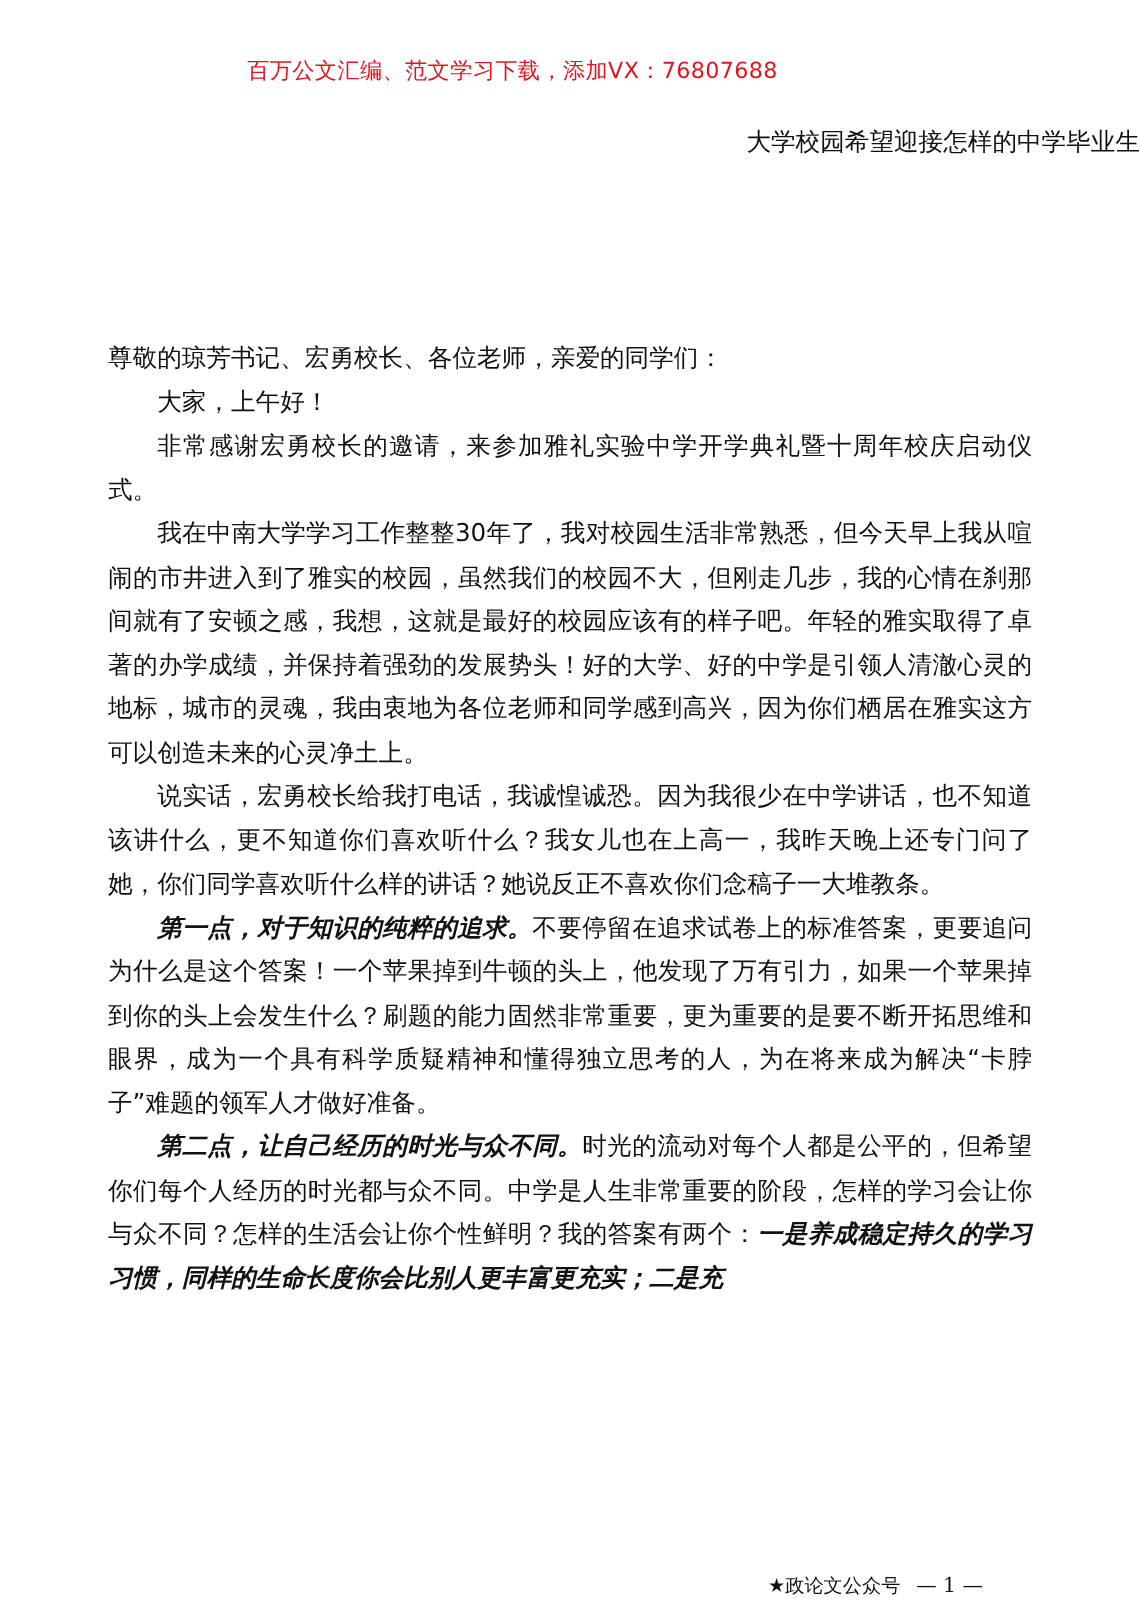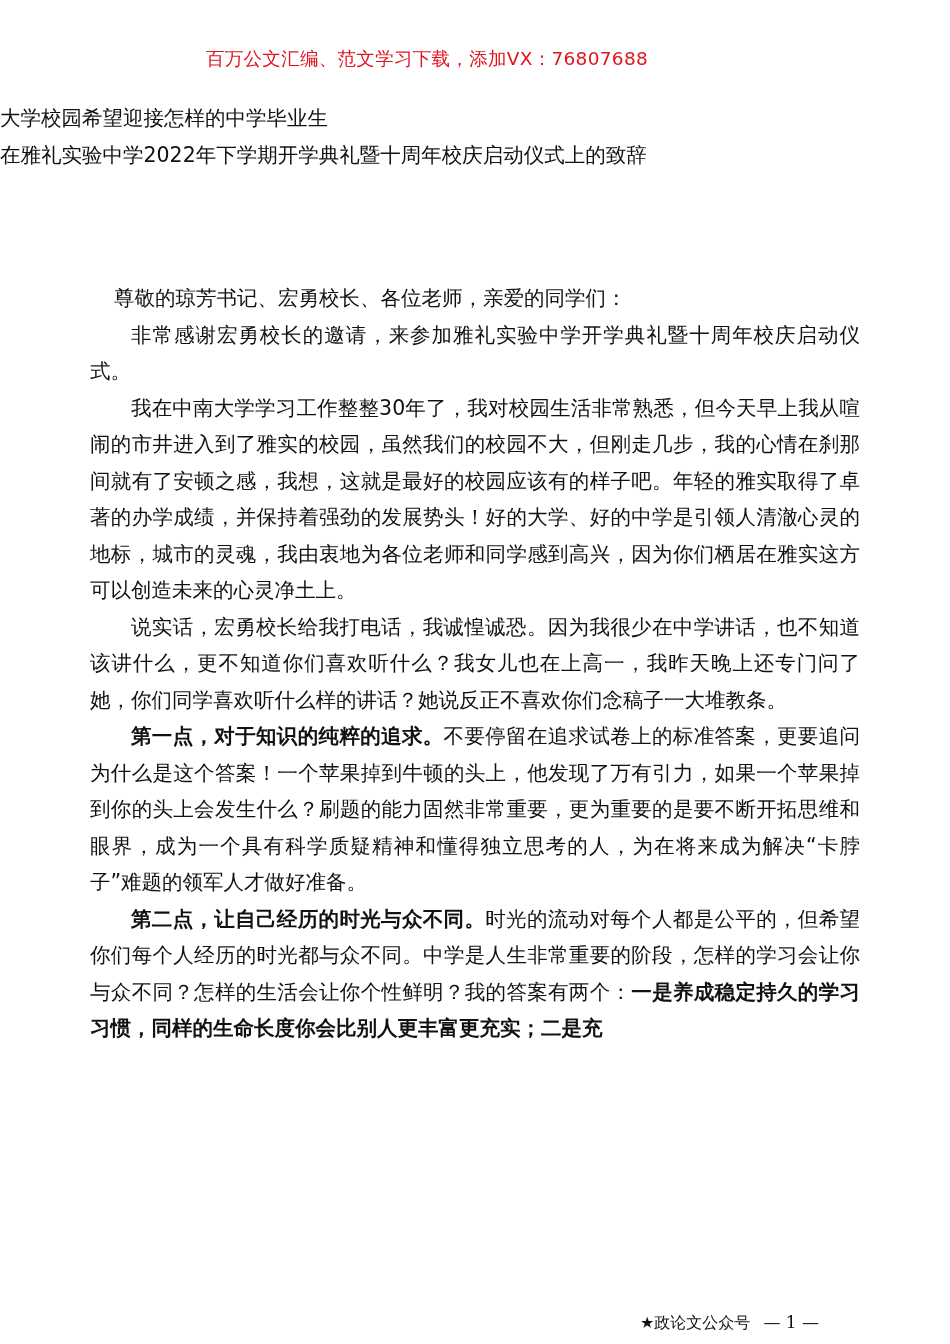--- a/index.html
+++ b/index.html
@@ -1,38 +1,38 @@
 <!DOCTYPE html>
 <html><head>
   <meta charset="utf-8">
   <style>
     html, body { margin: 0; padding: 0; background: #ffffff; }
     body { width: 950px; height: 1344px; position: relative; overflow: hidden; font-family: "DejaVu Sans", "Liberation Sans", sans-serif; color: #111; }
     .banner { position: absolute; top: 46px; left: 0; width: 854px; text-align: center; color: #e0141e; font-size: 18.5px; letter-spacing: 0.3px; }
-    .title-block { position: absolute; top: 100px; left: 0; width: 950px; text-align: left; font-size: 20.5px; line-height: 36.5px; }
+    .title-block { position: absolute; top: 100px; left: 0; width: 950px; text-align: right; font-size: 20.5px; line-height: 36.5px; }
     .title-block div { white-space: nowrap; }
     .body { position: absolute; top: 280px; left: 90px; width: 770px; font-size: 20.5px; line-height: 36.5px; text-align: justify; text-justify: inter-character; }
     .body p { margin: 0; }
     .body p.indent { text-indent: 2em; }
-    .body b { font-weight: bold; }
+    .body b { font-weight: bold; font-style: italic; }
     .footer { position: absolute; top: 1312px; left: 628px; font-size: 16px; color: #111; white-space: nowrap; margin-left: 12px; }
     .footer .page { font-family: "DejaVu Serif", "Liberation Serif", serif; margin-left: 8px; font-size: 17px; }
   </style>
 </head>
 <body>
 
 <div class="banner">百万公文汇编、范文学习下载，添加VX：76807688</div>
 
 <div class="title-block">
   <div>大学校园希望迎接怎样的中学毕业生</div>
-  <div>在雅礼实验中学2022年下学期开学典礼暨十周年校庆启动仪式上的致辞</div>
 </div>
 
 <div class="body">
-  <p style="margin-bottom:0;margin-left:24px;">尊敬的琼芳书记、宏勇校长、各位老师，亲爱的同学们：</p>
+  <p style="margin-bottom:0;">尊敬的琼芳书记、宏勇校长、各位老师，亲爱的同学们：</p>
+  <p class="indent">大家，上午好！</p>
   <p class="indent">非常感谢宏勇校长的邀请，来参加雅礼实验中学开学典礼暨十周年校庆启动仪式。</p>
   <p class="indent">我在中南大学学习工作整整30年了，我对校园生活非常熟悉，但今天早上我从喧闹的市井进入到了雅实的校园，虽然我们的校园不大，但刚走几步，我的心情在刹那间就有了安顿之感，我想，这就是最好的校园应该有的样子吧。年轻的雅实取得了卓著的办学成绩，并保持着强劲的发展势头！好的大学、好的中学是引领人清澈心灵的地标，城市的灵魂，我由衷地为各位老师和同学感到高兴，因为你们栖居在雅实这方可以创造未来的心灵净土上。</p>
   <p class="indent">说实话，宏勇校长给我打电话，我诚惶诚恐。因为我很少在中学讲话，也不知道该讲什么，更不知道你们喜欢听什么？我女儿也在上高一，我昨天晚上还专门问了她，你们同学喜欢听什么样的讲话？她说反正不喜欢你们念稿子一大堆教条。</p>
   <p class="indent"><b>第一点，对于知识的纯粹的追求。</b><span>不要停留在追求试卷上的标准答案，更要追问为什么是这个答案！一个苹果掉到牛顿的头上，他发现了万有引力，如果一个苹果掉到你的头上会发生什么？刷题的能力固然非常重要，更为重要的是要不断开拓思维和眼界，成为一个具有科学质疑精神和懂得独立思考的人，为在将来成为解决“卡脖子”难题的领军人才做好准备。</span></p>
   <p class="indent"><b>第二点，让自己经历的时光与众不同。</b><span>时光的流动对每个人都是公平的，但希望你们每个人经历的时光都与众不同。中学是人生非常重要的阶段，怎样的学习会让你与众不同？怎样的生活会让你个性鲜明？我的答案有两个：</span><b>一是养成稳定持久的学习习惯，同样的生命长度你会比别人更丰富更充实；二是充</b></p>
 </div>
 
 <div class="footer">
   <span>★政论文公众号</span>
   <span class="page">— 1 —</span>

